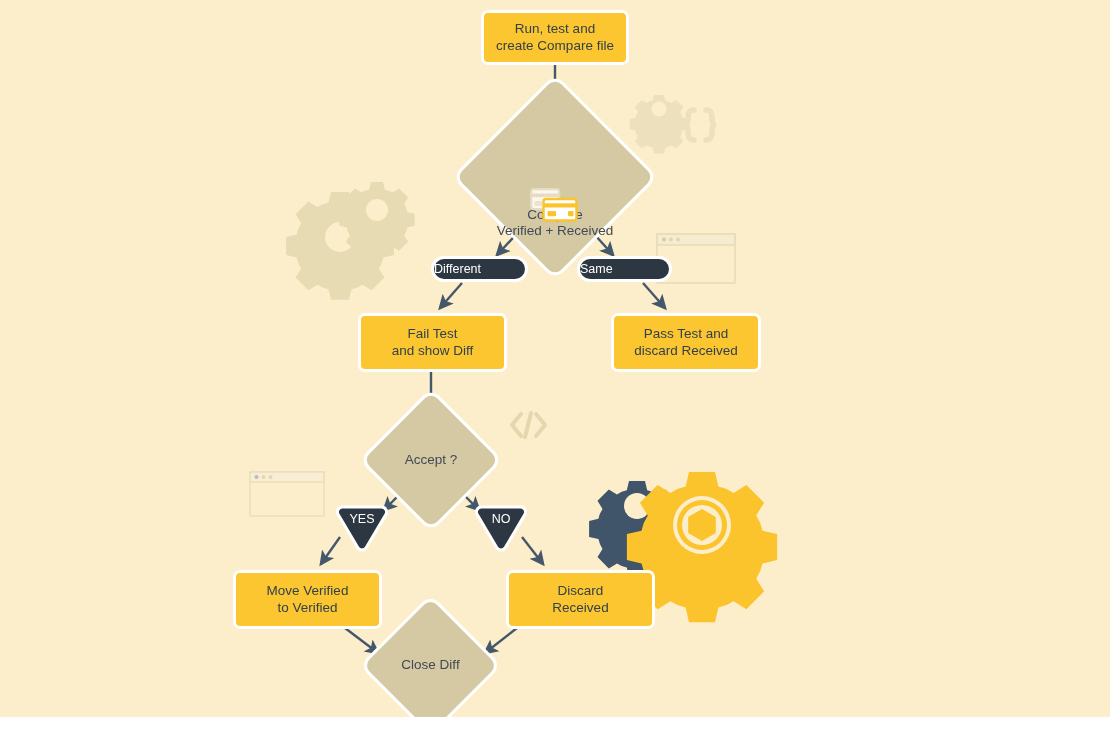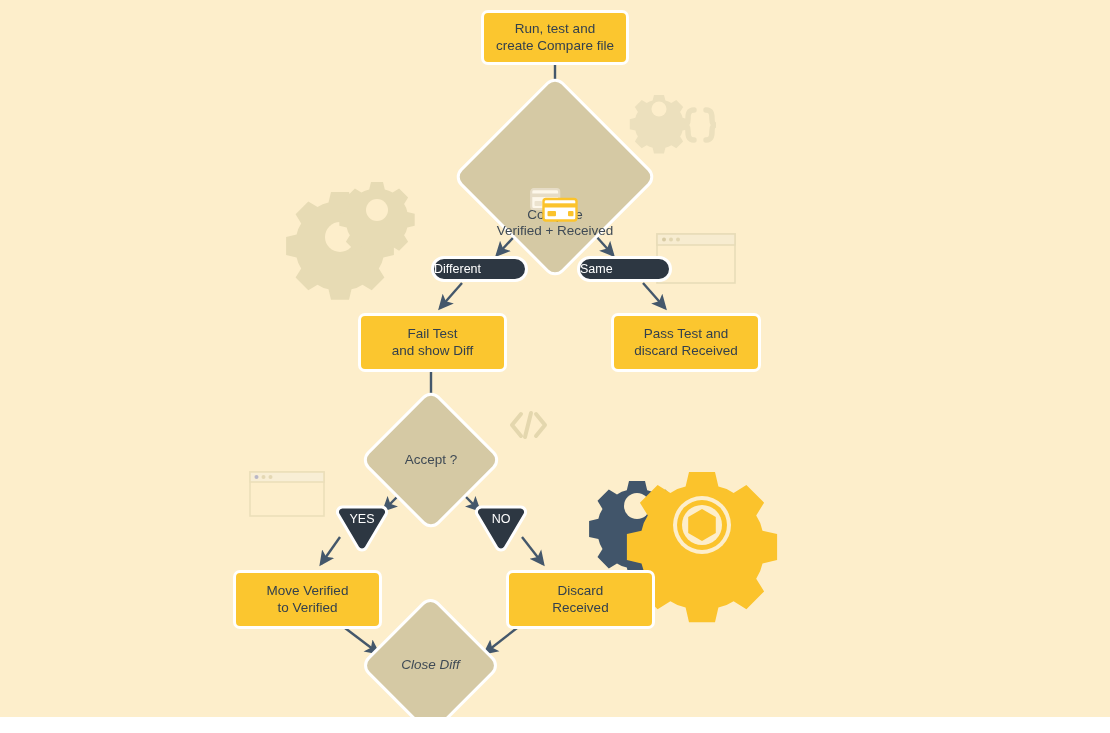--- a/index.html
+++ b/index.html
@@ -302,20 +302,20 @@
   <div class="node proc" style="left:233px; top:570px; width:149px; height:59px;">
     <span class="txt">Move Verified
 to Verified</span>
   </div>
 
   <div class="node proc" style="left:486px; top:570px; width:149px; height:59px;margin-left:20px;">
     <span class="txt">Discard
 Received</span>
   </div>
 
-  <div class="diamond-wrap" style="left:380px; top:615px; width:101px; height:101px;font-style:italic;">
+  <div class="diamond-wrap" style="left:380px; top:615px; width:101px; height:101px;">
     <div class="diamond-shape"></div>
     <div class="diamond-label">
       <span>Close Diff</span>
     </div>
   </div>
 
 </div>
 
 </body></html>

